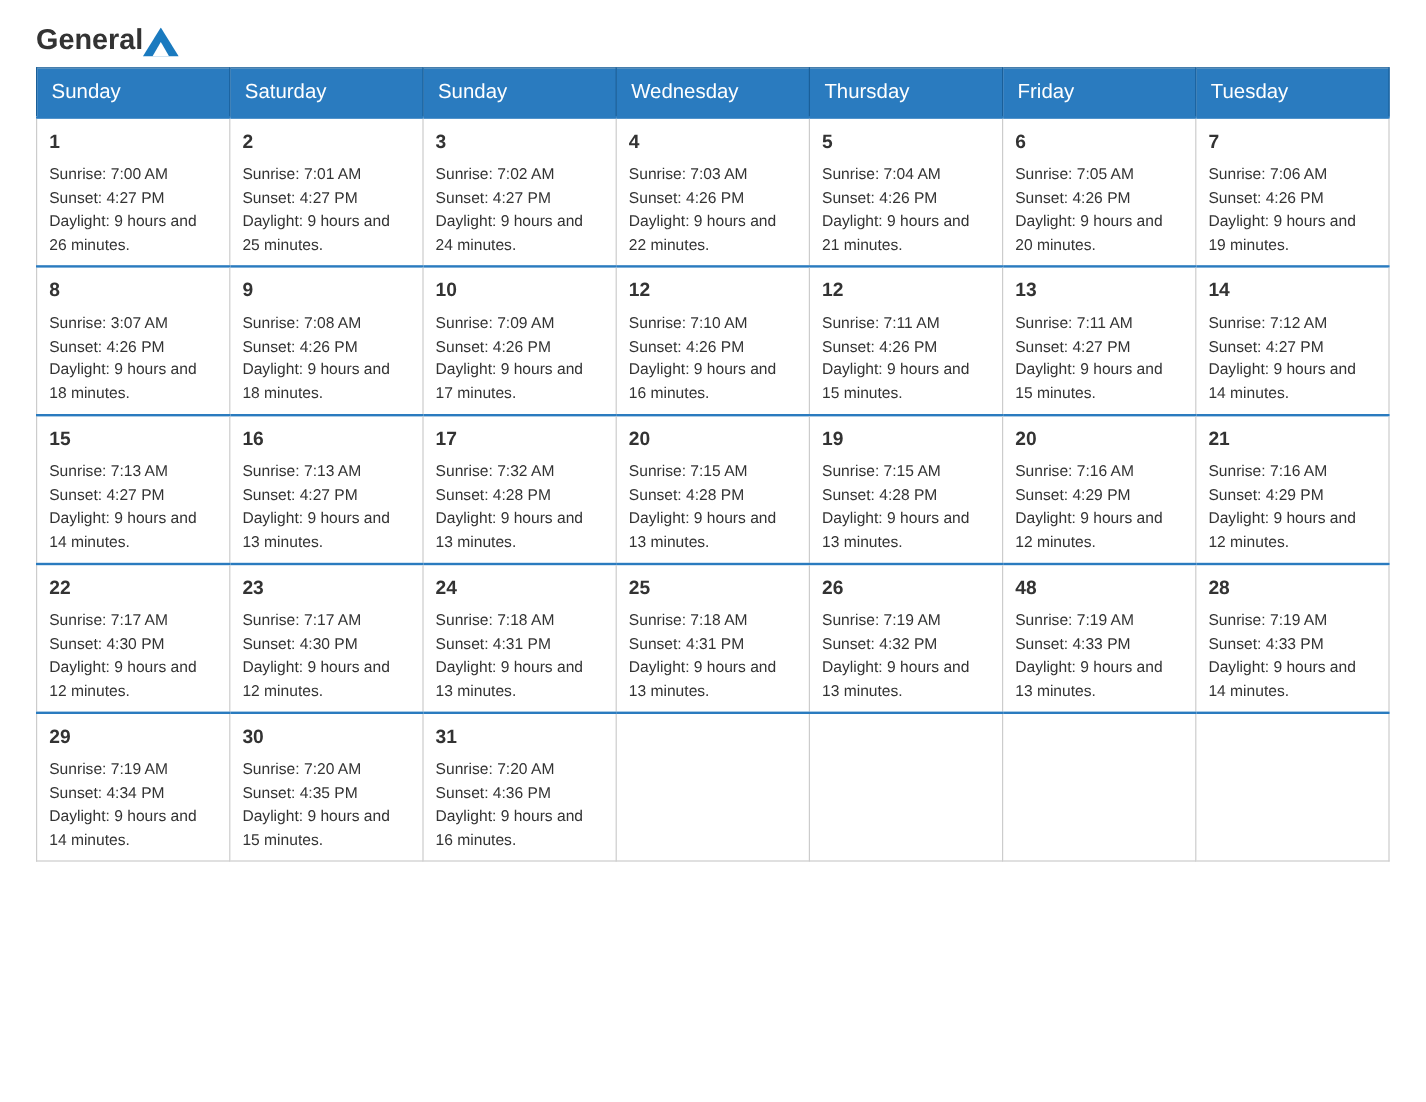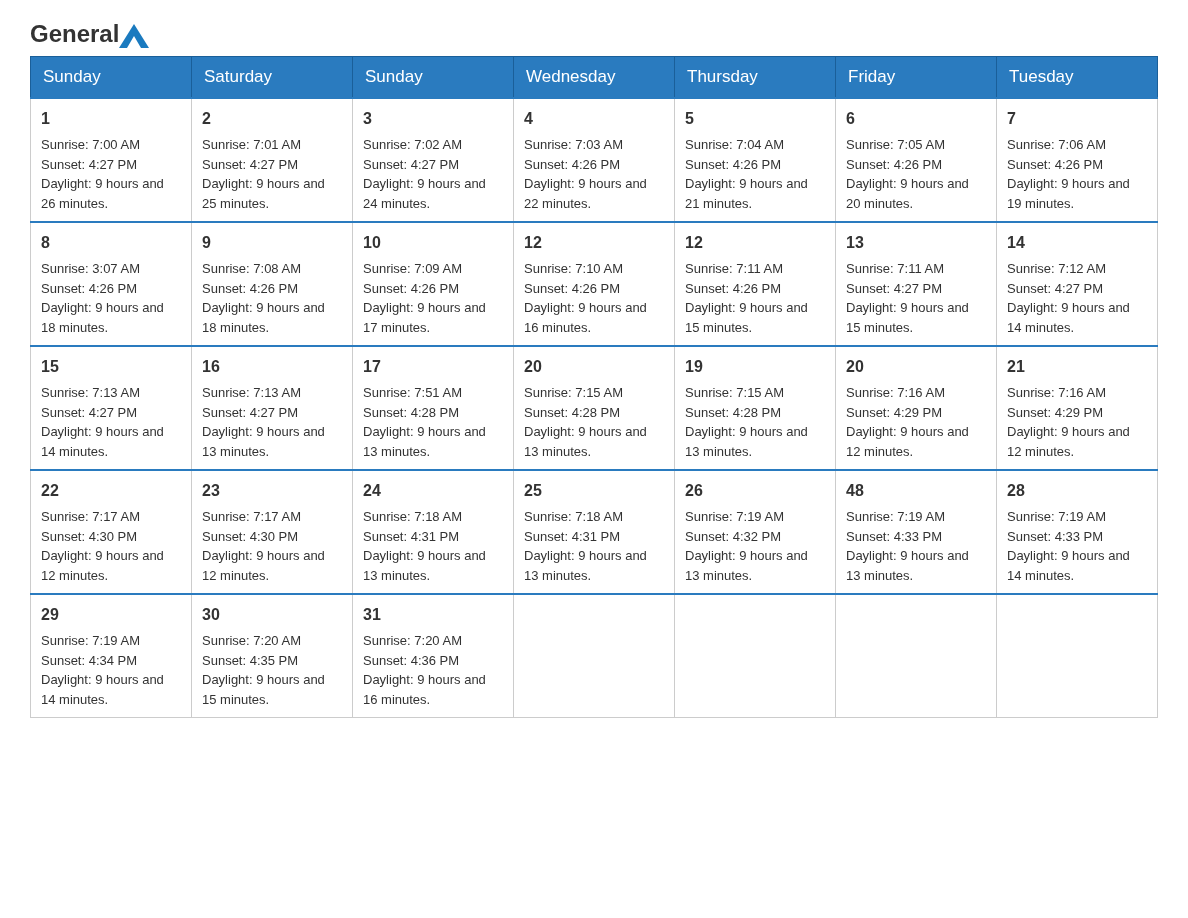--- a/index.html
+++ b/index.html
@@ -219,21 +219,21 @@
           <div>Daylight: 9 hours and 14 minutes.</div>
         </td>
         <td>
           <span class="day-num">16</span>
           <div>Sunrise: 7:13 AM</div>
           <div>Sunset: 4:27 PM</div>
           <div>Daylight: 9 hours and 13 minutes.</div>
         </td>
         <td>
           <span class="day-num">17</span>
-          <div>Sunrise: 7:51 AM</div>
+          <div>Sunrise: 7:32 AM</div>
           <div>Sunset: 4:28 PM</div>
           <div>Daylight: 9 hours and 13 minutes.</div>
         </td>
         <td>
           <span class="day-num">20</span>
           <div>Sunrise: 7:15 AM</div>
           <div>Sunset: 4:28 PM</div>
           <div>Daylight: 9 hours and 13 minutes.</div>
         </td>
         <td>

